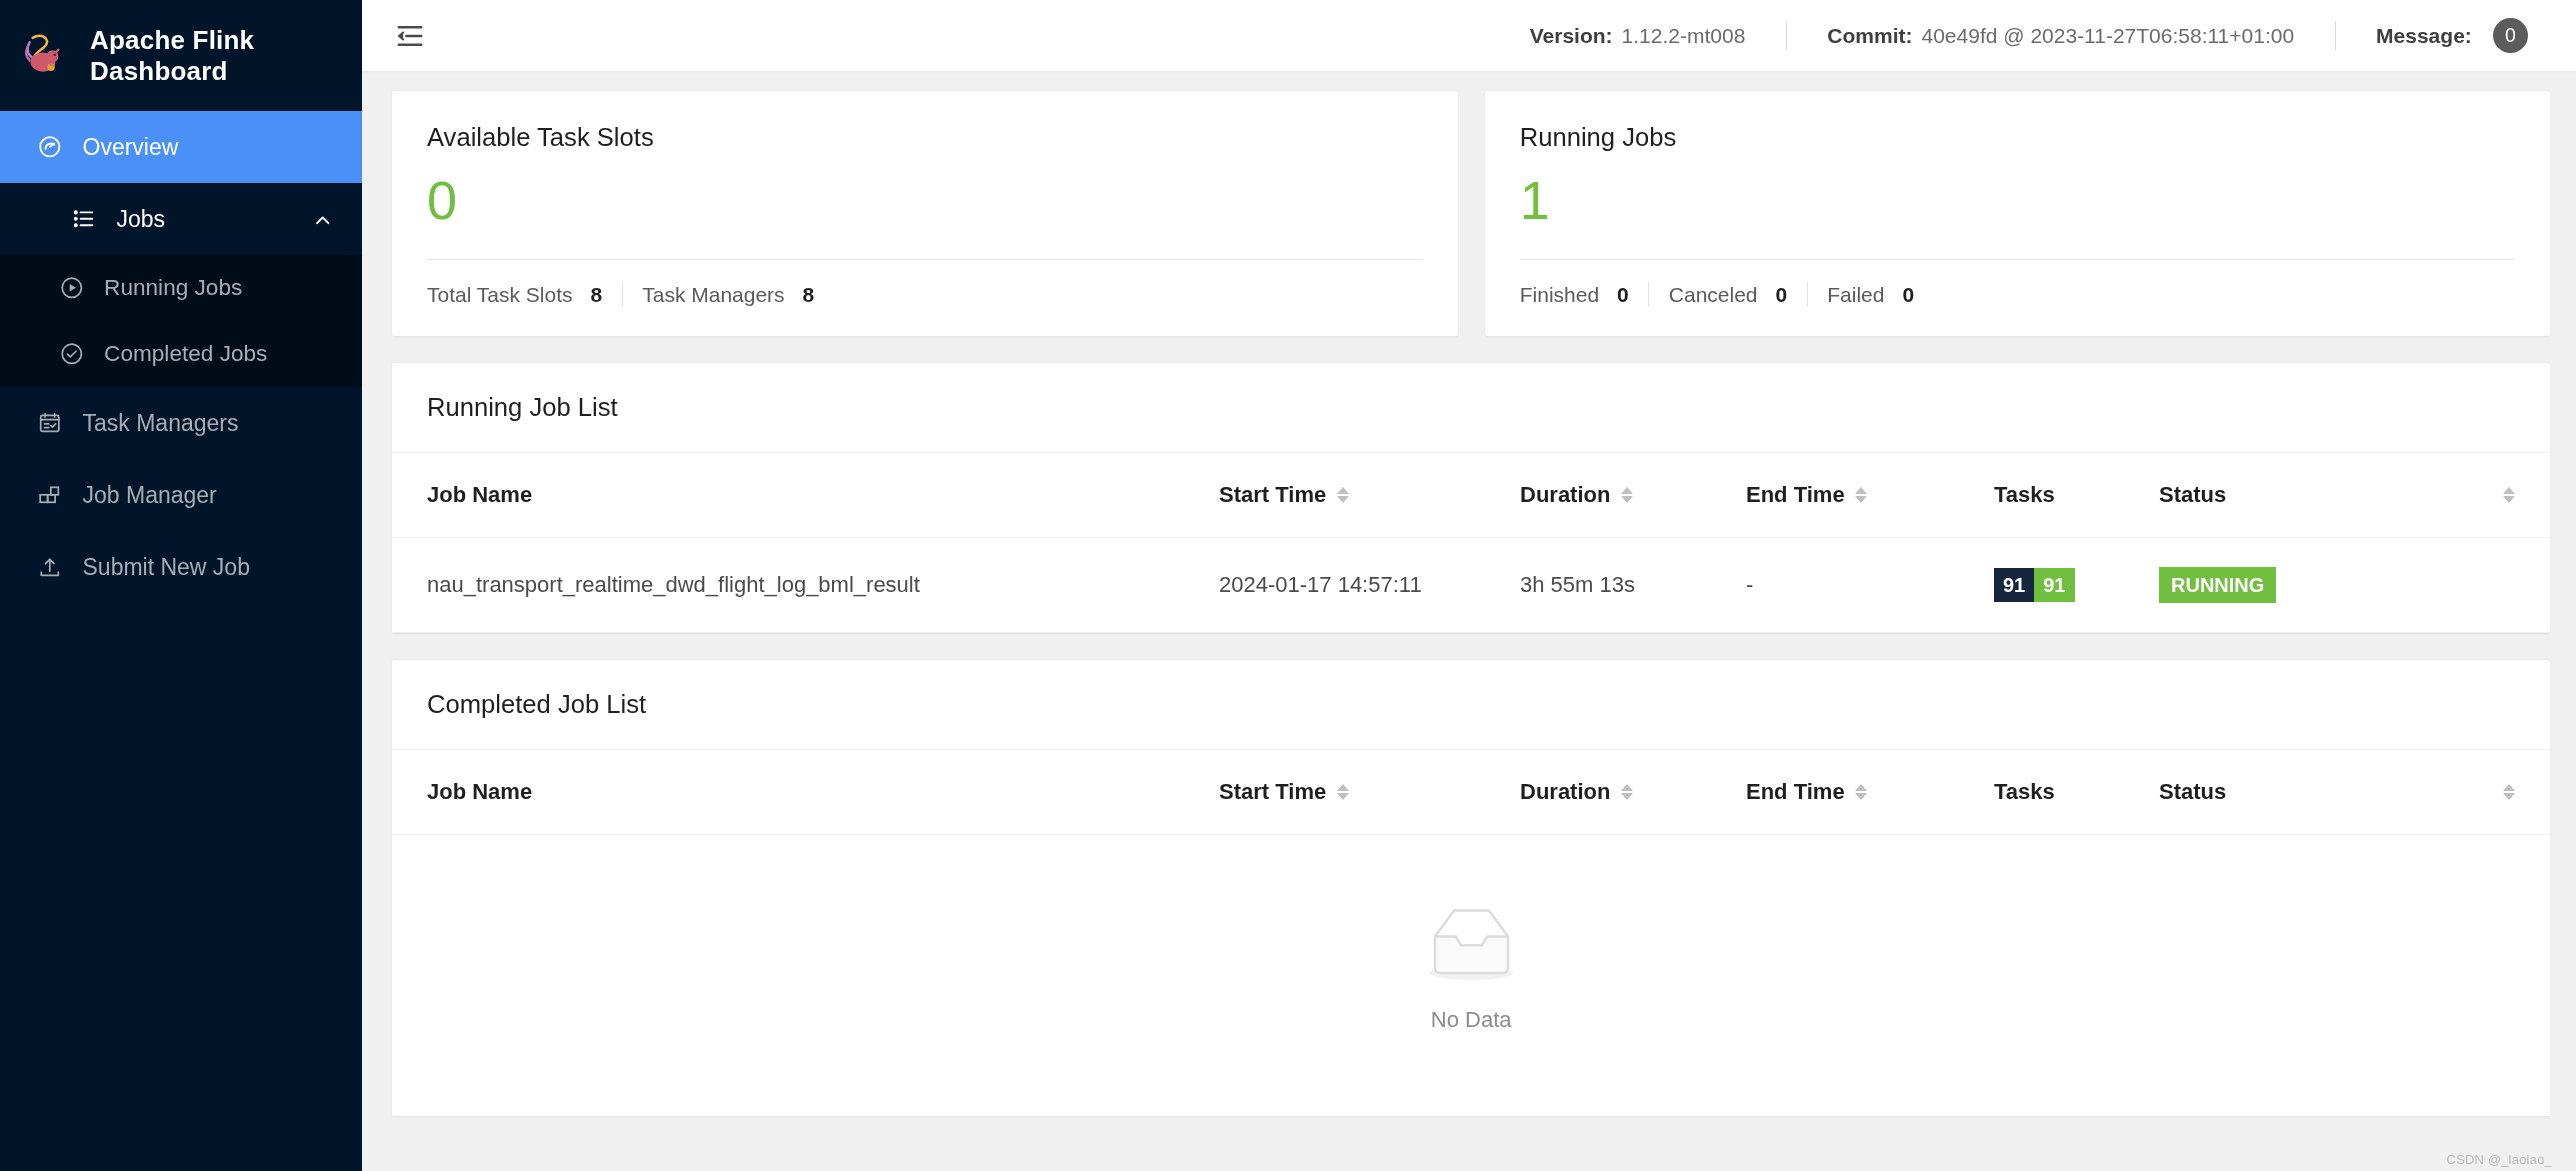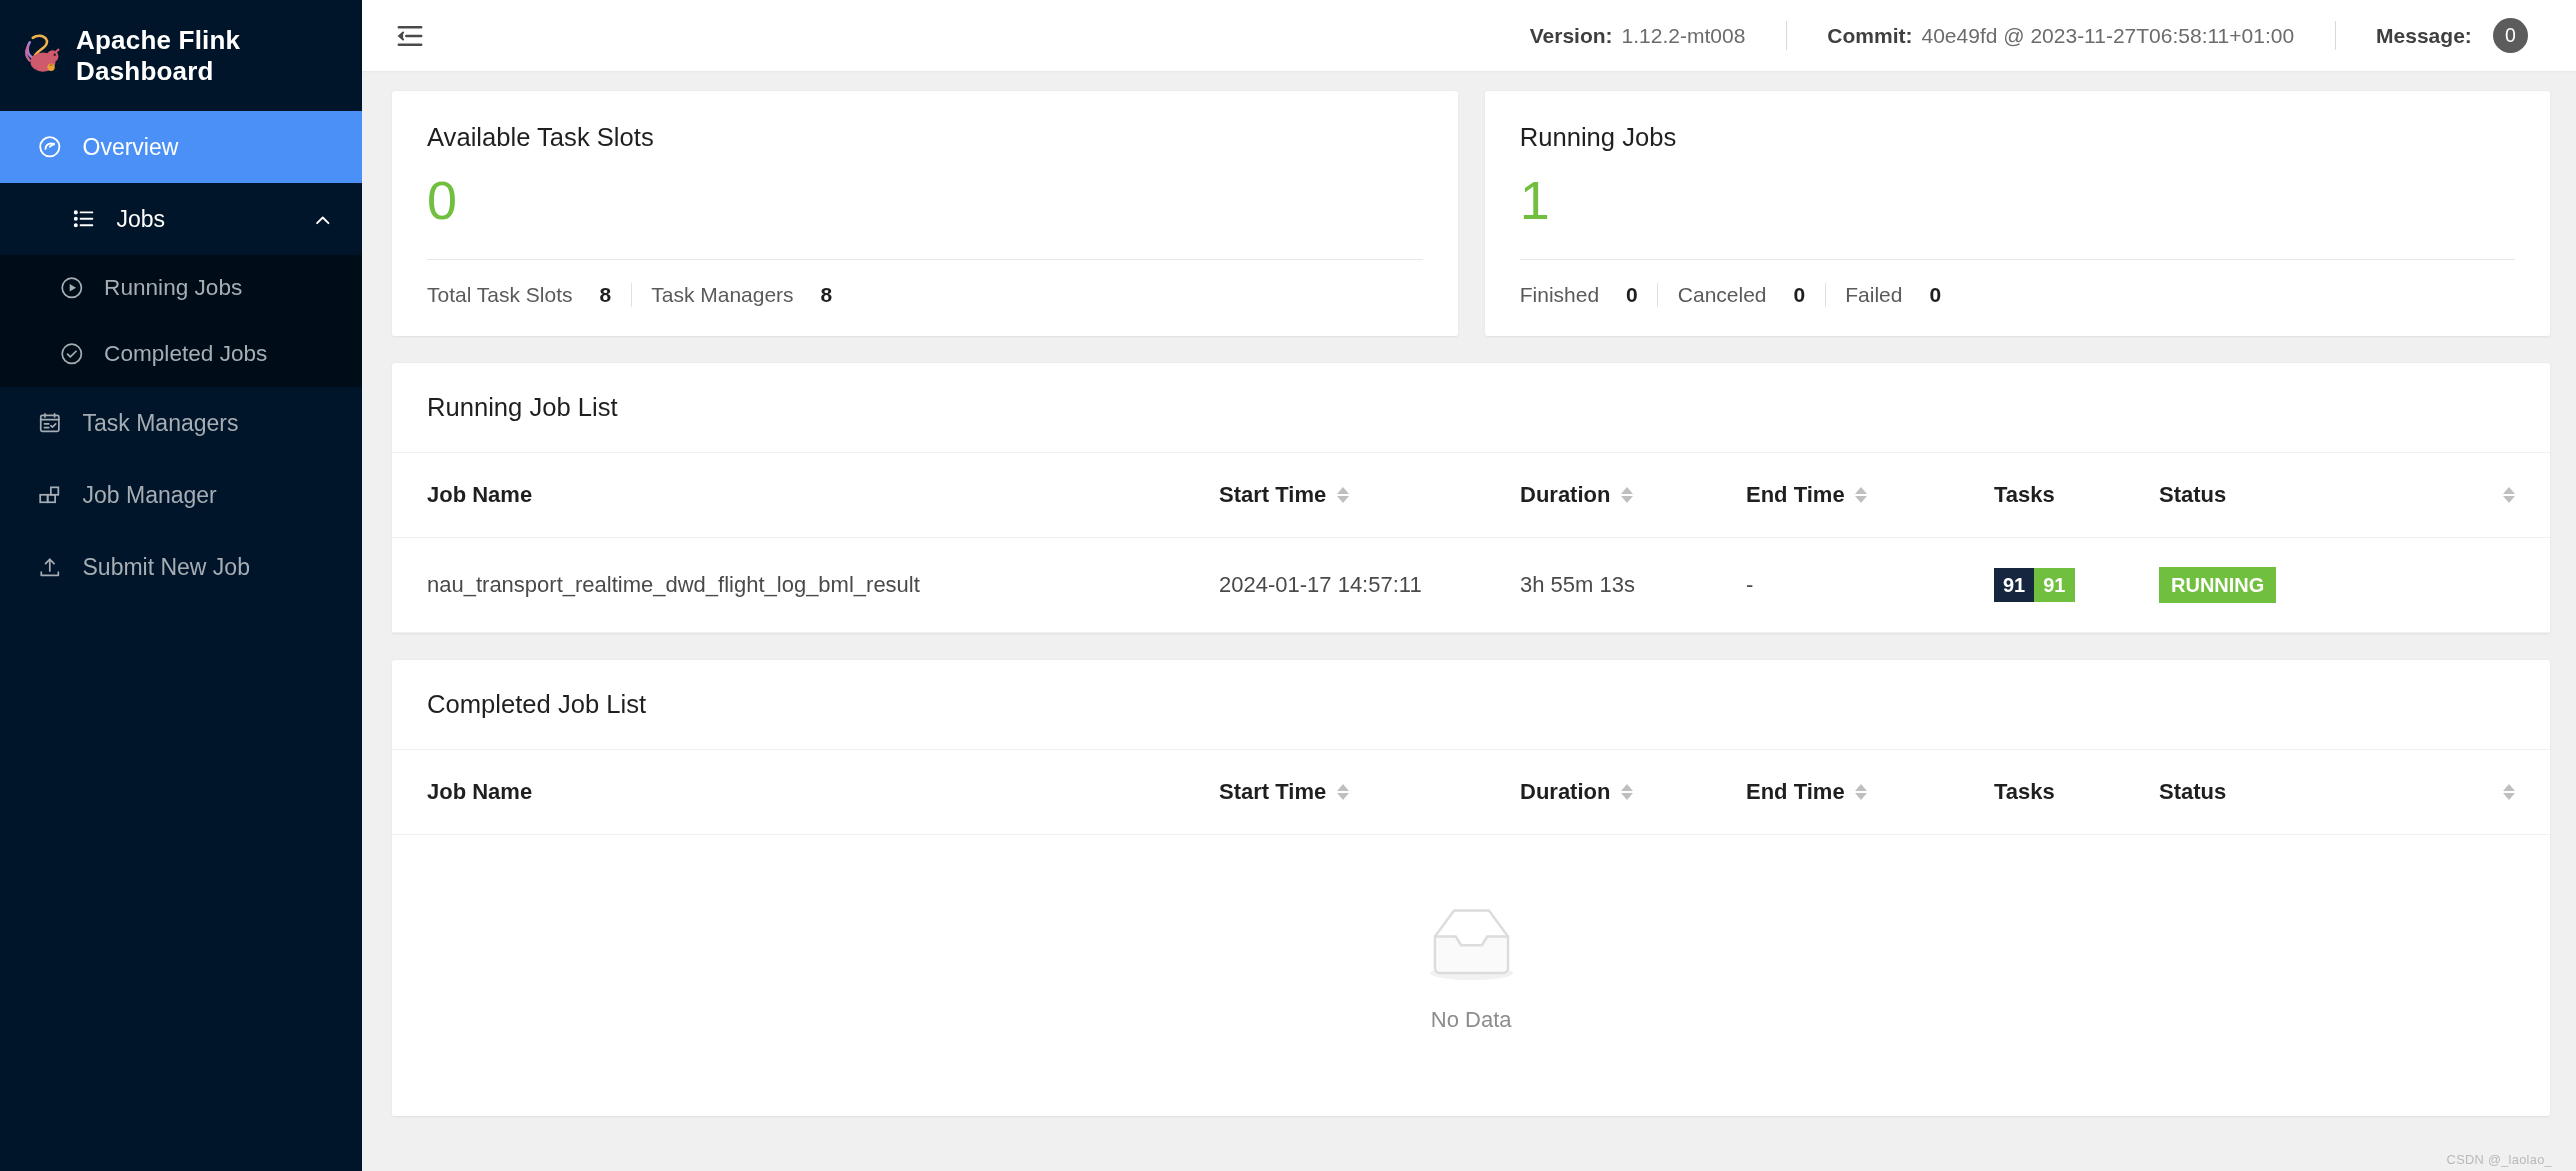--- a/index.html
+++ b/index.html
@@ -12,21 +12,21 @@
   .app { display: flex; width: 2576px; height: 1171px; }
 
   
   .sidebar {
     width: 362px; flex: 0 0 362px;
     background: #001529;
     display: flex; flex-direction: column;
   }
   .brand {
     height: 111px; display: flex; align-items: center;
-    padding-left: 18px; gap: 11px;
+    padding-left: 18px; gap: 25px;
   }
   .brand-logo { width: 47px; height: 47px; flex: 0 0 47px; position: relative; }
   .brand-title { color: #ffffff; font-size: 26px; font-weight: bold; letter-spacing: 0.2px; }
 
   .nav { display: flex; flex-direction: column; }
   .nav-item {
     height: 72px; display: flex; align-items: center;
     padding-left: 36px; gap: 19.5px; color: #a6adb4;
     font-size: 23px; cursor: pointer; position: relative;
   }
@@ -76,21 +76,21 @@
   .stats-row { display: flex; gap: 27px; }
   .card {
     background: #ffffff; border-radius: 2.3px;
     box-shadow: 0 0.8px 2.3px rgba(0,0,0,.07);
   }
   .stat-card { flex: 1 1 0; padding: 32px 35px 29px 35px; }
   .stat-title { font-size: 25.6px; color: #1f1f1f; }
   .stat-value { font-size: 54px; color: #71bf3e; margin-top: 21px; line-height: 1; font-weight: 300; }
   .stat-divider { height: 0.8px; background: #e8e8e8; margin: 32px 0 0 0; }
   .stat-footer { display: flex; align-items: center; font-size: 21px; color: #5a5a5a; padding-top: 24px; gap: 0; }
-  .foot-item { display: flex; align-items: center; gap: 27px; padding-right: 19.5px; }
+  .foot-item { display: flex; align-items: center; gap: 18px; padding-right: 19.5px; }
   .foot-item + .foot-item { padding-left: 19.5px; border-left: 0.8px solid #e1e1e1; }
   .foot-num { color: #1f1f1f; font-weight: bold; }
 
   .list-card { margin-top: 27px; }
   .list-head { padding: 30px 35px 30px 35px; font-size: 25.6px; color: #1f1f1f; border-bottom: 0.8px solid #f0f0f0; }
 
   table { width: 100%; border-collapse: collapse; table-layout: fixed; }
   thead th {
     text-align: left; font-size: 22px; color: #1f1f1f; font-weight: bold;
     padding: 29px 0 29px 0; border-bottom: 0.8px solid #f0f0f0;

